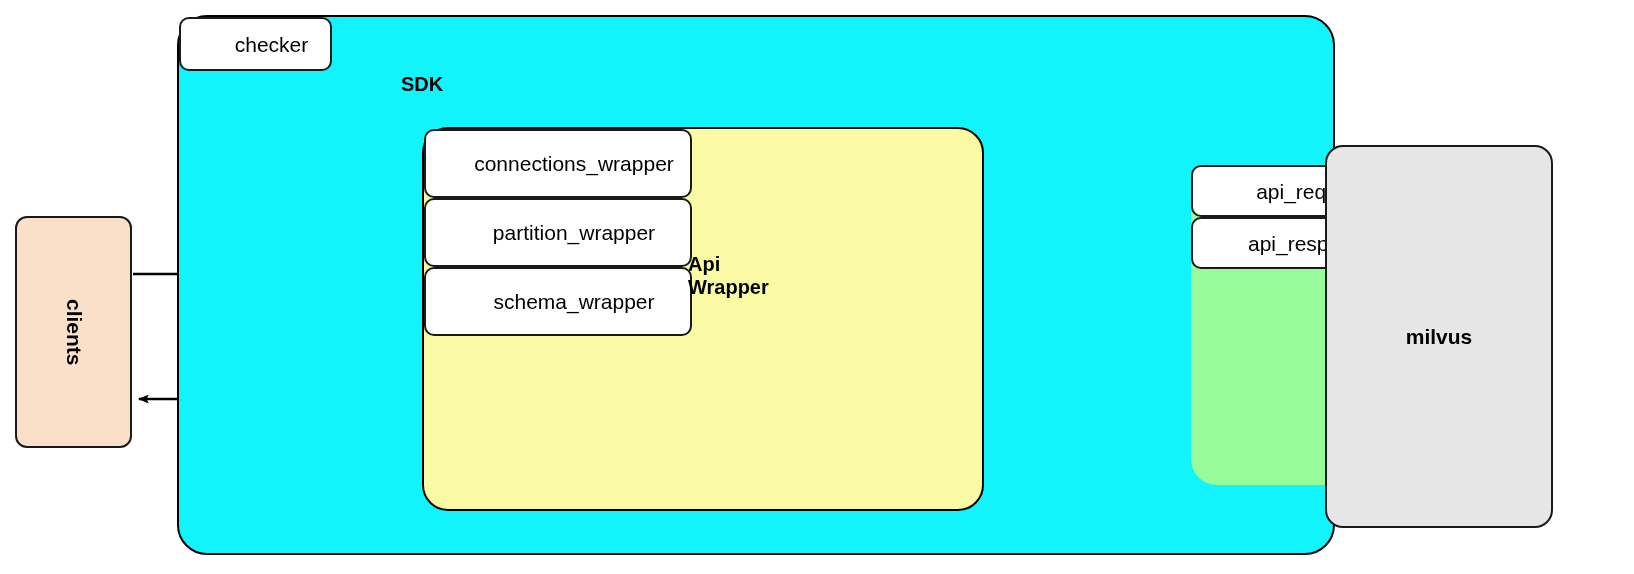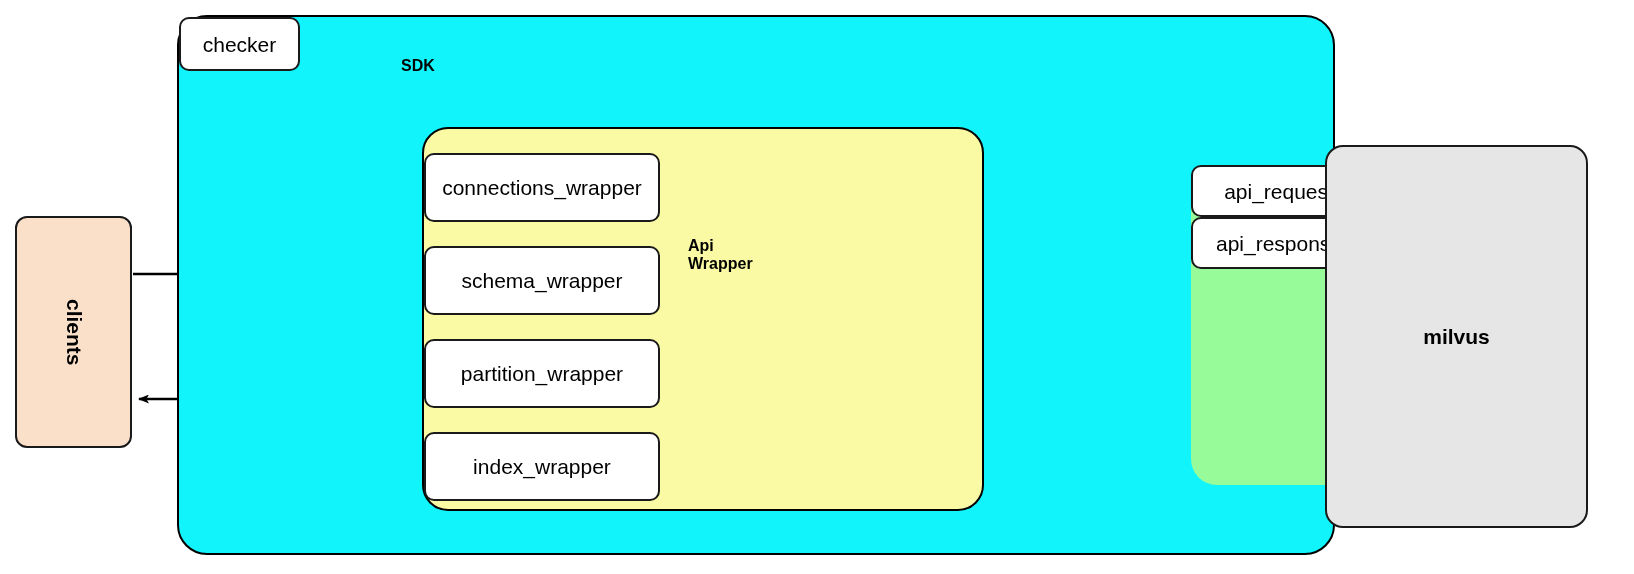--- a/index.html
+++ b/index.html
@@ -7,43 +7,44 @@
     width:1634px;height:574px;position:relative;overflow:hidden;
     font-family:"Liberation Sans","DejaVu Sans",sans-serif;
     color:#000000;
   }
   #canvas{position:absolute;inset:0;width:1634px;height:574px;}
   .node{position:absolute;box-sizing:border-box;border:2px solid #000;}
   .container{border-radius:26px;}
   .leaf{
     background:#ffffff;border:2px solid #1a1a1a;border-radius:10px;
     display:flex;align-items:center;justify-content:center;
-    font-size:21px;line-height:1;white-space:nowrap;
+    font-size:21px;line-height:1;white-space:nowrap;padding-left:32px;
   }
   .grouplabel{
-    position:absolute;font-weight:bold;font-size:16px;line-height:1.15;
+    position:absolute;font-weight:bold;font-size:20px;line-height:1.15;
     white-space:pre-line;
+    margin-top:16px;
   }
 
   
   #sdk{left:177px;top:15px;width:1158px;height:540px;background:#12F4FC;
        border-radius:30px;border:2px solid #000;}
   #sdk-label{left:222px;top:40px;}
 
   
   #apiwrapper{left:243px;top:110px;width:562px;height:384px;background:#FAFAA4;
               border-radius:26px;border:2px solid #000;}
   #apiwrapper-label{left:264px;top:108px;}
 
   
   #apigateway{left:1012px;top:148px;width:273px;height:320px;background:#96FB98;
               border-radius:26px;border:none;}
 
   
-  .wbox{width:232px;height:65px;margin-top:24px;}
+  .wbox{width:232px;height:65px;}
   #w0{left:265px;top:195px;}
   #w1{left:553px;top:195px;}
   #w2{left:265px;top:291px;}
   #w3{left:553px;top:291px;}
   #w4{left:265px;top:387px;}
   #w5{left:553px;top:387px;}
 
   
   #g0{left:1033px;top:255px;width:172px;height:48px;}
   #g1{left:1033px;top:356px;width:172px;height:48px;}
@@ -55,21 +56,21 @@
   #clients{left:15px;top:216px;width:117px;height:232px;background:#FBE0C9;
            border:2px solid #1a1a1a;border-radius:12px;}
   #clients-label{
     position:absolute;left:0;top:0;width:100%;height:100%;
     display:flex;align-items:center;justify-content:center;
     font-weight:bold;font-size:21px;
     writing-mode:vertical-rl;text-orientation:mixed;
   }
 
   
-  #milvus{left:1325px;top:145px;width:263px;height:383px;background:#E6E6E6;
+  #milvus{left:1325px;top:145px;width:228px;height:383px;background:#E6E6E6;
           border:2px solid #1a1a1a;border-radius:18px;
           display:flex;align-items:center;justify-content:center;
           font-weight:bold;font-size:21px;}
 </style>
 </head>
 <body>
 
 <svg id="canvas" viewBox="0 0 1634 574" xmlns="http://www.w3.org/2000/svg">
   <defs>
     <marker id="arrowhead" markerWidth="11" markerHeight="9" refX="10" refY="4.5" orient="auto" markerUnits="userSpaceOnUse">
@@ -111,23 +112,22 @@
 </div>
 
 <div class="node container" id="sdk">
   <div class="grouplabel" id="sdk-label">SDK</div>
 
   <div class="node container" id="apiwrapper">
     <div class="grouplabel" id="apiwrapper-label">Api
 Wrapper</div>
 
     <div class="leaf wbox" id="w0">connections_wrapper</div>
+    <div class="leaf wbox" id="w3">partition_wrapper</div>
     <div class="leaf wbox" id="w2">schema_wrapper</div>
-    <div class="leaf wbox" id="w3">partition_wrapper</div>
-    <div class="leaf wbox" id="w4">index_wrapper</div>
   </div>
 
   <div class="leaf" id="checker">checker</div>
 
   <div class="node container" id="apigateway">
 
     <div class="leaf" id="g0">api_request</div>
     <div class="leaf" id="g1">api_response</div>
   </div>
 </div>

